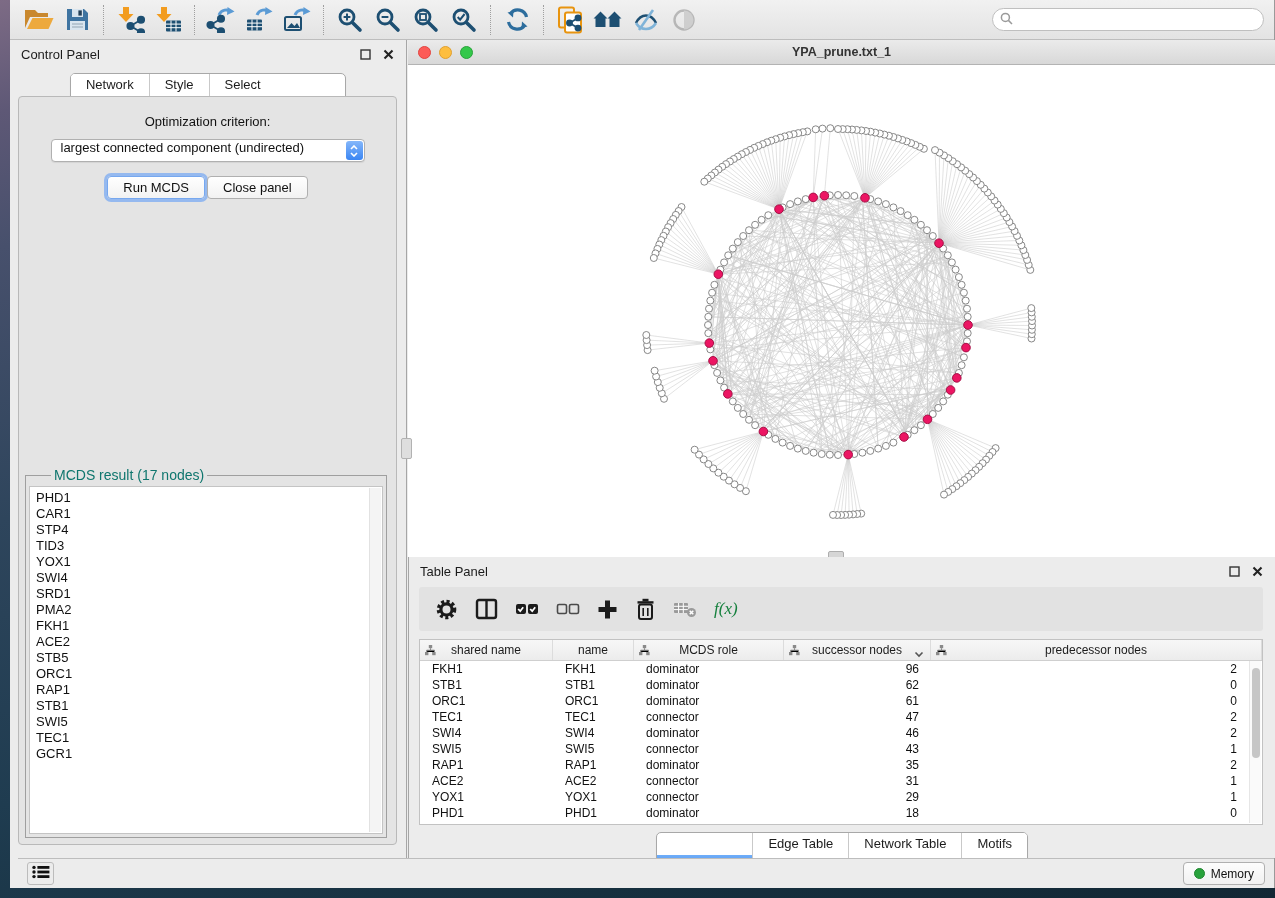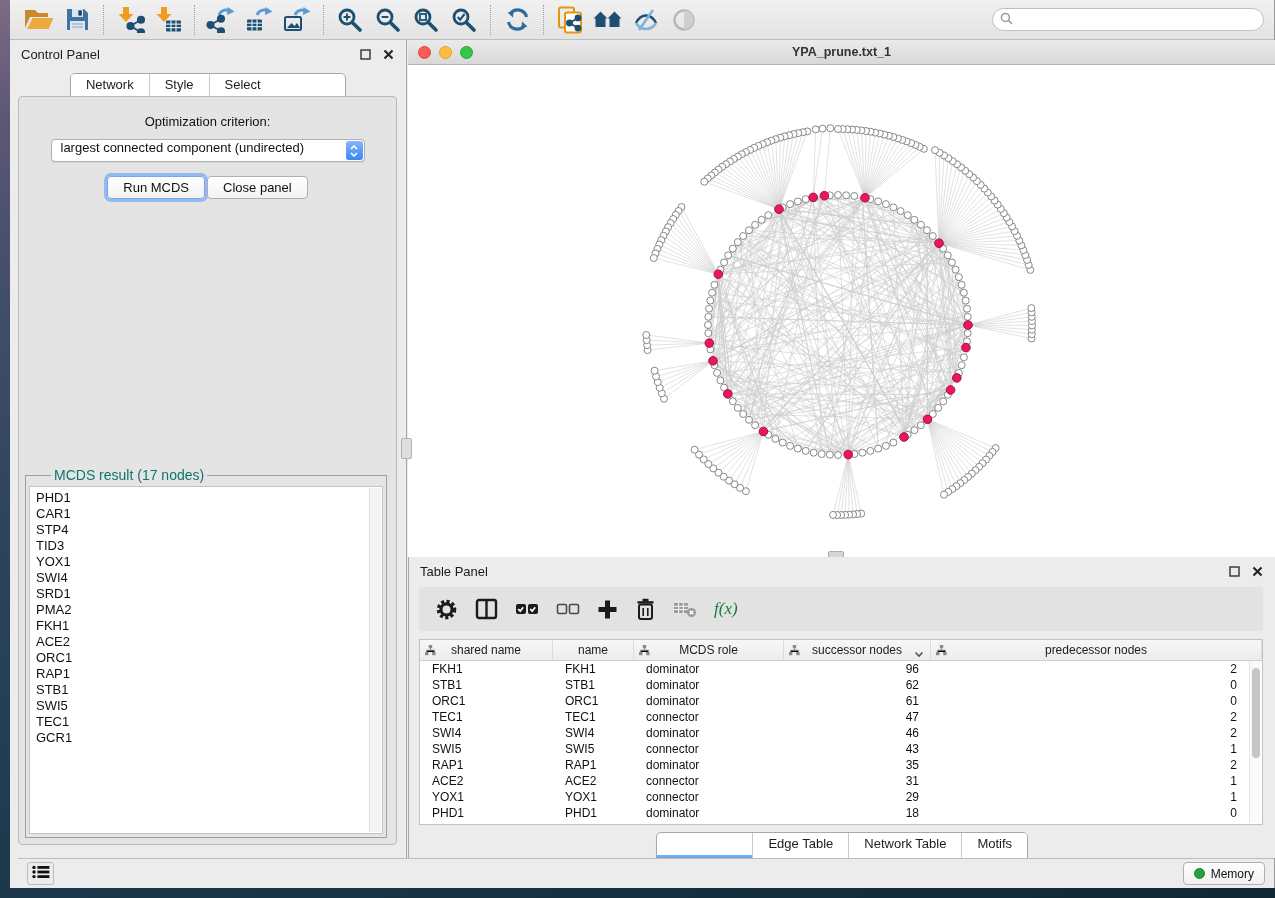--- a/index.html
+++ b/index.html
@@ -323,20 +323,21 @@
           <div>PHD1</div>
             <div>CAR1</div>
             <div>STP4</div>
             <div>TID3</div>
             <div>YOX1</div>
             <div>SWI4</div>
             <div>SRD1</div>
             <div>PMA2</div>
             <div>FKH1</div>
             <div>ACE2</div>
+            <div>STB5</div>
             <div>ORC1</div>
             <div>RAP1</div>
             <div>STB1</div>
             <div>SWI5</div>
             <div>TEC1</div>
             <div>GCR1</div>
             <div class="list-track"></div>
         </div>
       </fieldset>
     </div>

